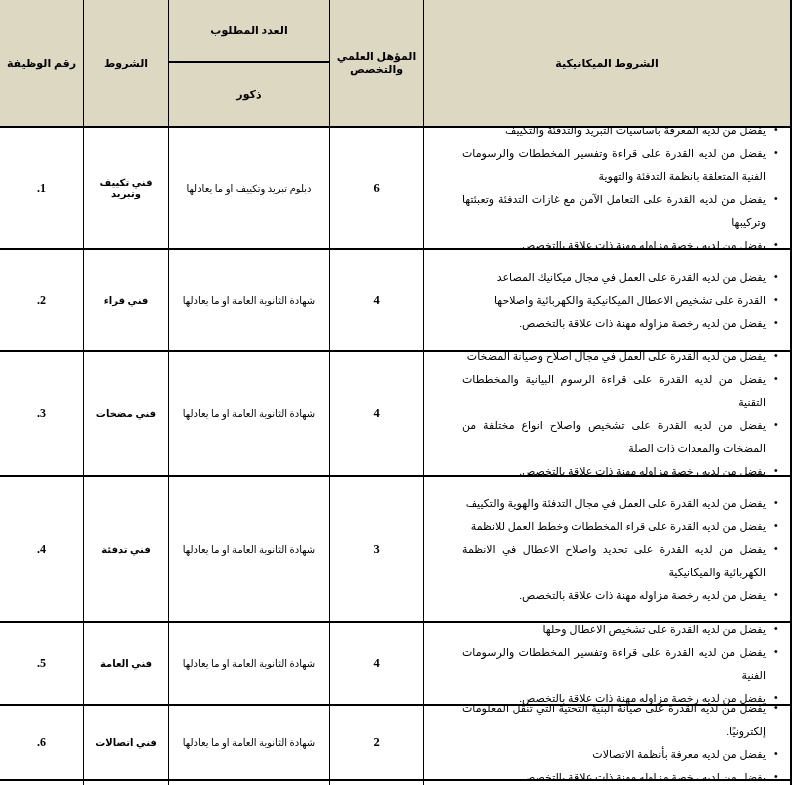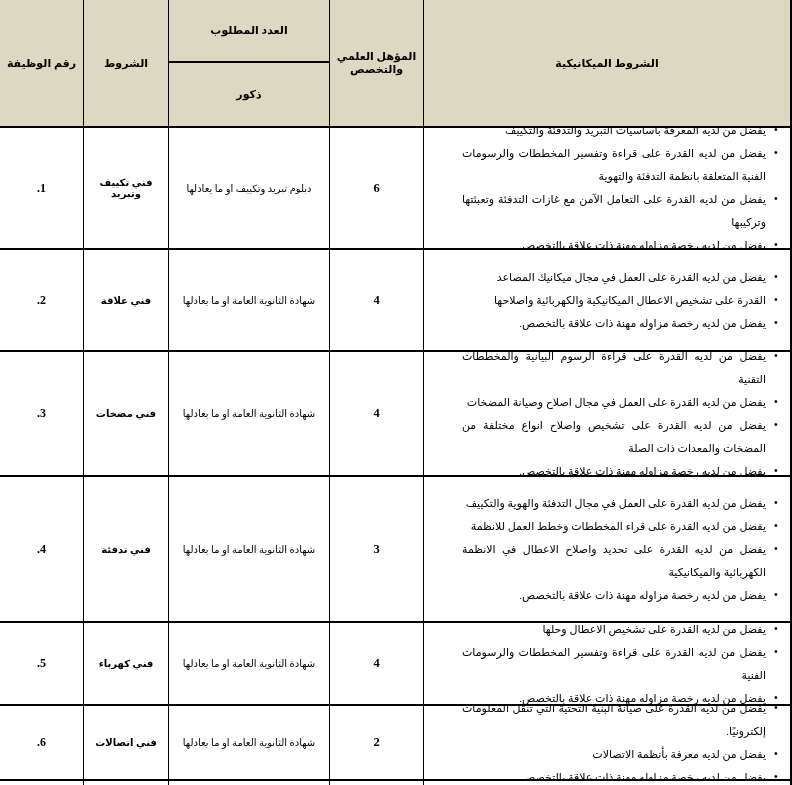--- a/index.html
+++ b/index.html
@@ -85,59 +85,59 @@
   <div class="cell cond-cell last-col">
     <ul>
       <li>يفضل من لديه المعرفة باساسيات التبريد والتدفئة والتكييف</li>
       <li>يفضل من لديه القدرة على قراءة وتفسير المخططات والرسومات الفنية المتعلقة بانظمة التدفئة والتهوية</li>
       <li>يفضل من لديه القدرة على التعامل الآمن مع غازات التدفئة وتعبئتها وتركيبها</li>
       <li>يفضل من لديه رخصة مزاوله مهنة ذات علاقة بالتخصص.</li>
     </ul>
   </div>
 
   <div class="cell num-cell">2.</div>
-  <div class="cell job-cell">فني علاقة</div>
+  <div class="cell job-cell">فني قراء</div>
   <div class="cell qual-cell">شهادة الثانوية العامة او ما يعادلها</div>
   <div class="cell cnt-cell">4</div>
   <div class="cell cond-cell last-col">
     <ul>
       <li>يفضل من لديه القدرة على العمل في مجال ميكانيك المصاعد</li>
       <li>القدرة على تشخيص الاعطال الميكانيكية والكهربائية واصلاحها</li>
       <li>يفضل من لديه رخصة مزاوله مهنة ذات علاقة بالتخصص.</li>
     </ul>
   </div>
 
   <div class="cell num-cell">3.</div>
   <div class="cell job-cell">فني مضخات</div>
   <div class="cell qual-cell">شهادة الثانوية العامة او ما يعادلها</div>
   <div class="cell cnt-cell">4</div>
   <div class="cell cond-cell last-col">
     <ul>
+      <li>يفضل من لديه القدرة على العمل في مجال اصلاح وصيانة المضخات</li>
       <li>يفضل من لديه القدرة على قراءة الرسوم البيانية والمخططات التقنية</li>
-      <li>يفضل من لديه القدرة على العمل في مجال اصلاح وصيانة المضخات</li>
       <li>يفضل من لديه القدرة على تشخيص واصلاح انواع مختلفة من المضخات والمعدات ذات الصلة</li>
       <li>يفضل من لديه رخصة مزاوله مهنة ذات علاقة بالتخصص.</li>
     </ul>
   </div>
 
   <div class="cell num-cell">4.</div>
   <div class="cell job-cell">فني تدفئة</div>
   <div class="cell qual-cell">شهادة الثانوية العامة او ما يعادلها</div>
   <div class="cell cnt-cell">3</div>
   <div class="cell cond-cell last-col">
     <ul>
       <li>يفضل من لديه القدرة على العمل في مجال التدفئة والهوية والتكييف</li>
       <li>يفضل من لديه القدرة على قراء المخططات وخطط العمل للانظمة</li>
       <li>يفضل من لديه القدرة على تحديد واصلاح الاعطال في الانظمة الكهربائية والميكانيكية</li>
       <li>يفضل من لديه رخصة مزاوله مهنة ذات علاقة بالتخصص.</li>
     </ul>
   </div>
 
   <div class="cell num-cell">5.</div>
-  <div class="cell job-cell">فني كهرباء</div>
+  <div class="cell job-cell">فني العامة</div>
   <div class="cell qual-cell">شهادة الثانوية العامة او ما يعادلها</div>
   <div class="cell cnt-cell">4</div>
   <div class="cell cond-cell last-col">
     <ul>
       <li>يفضل من لديه القدرة على تشخيص الاعطال وحلها</li>
       <li>يفضل من لديه القدرة على قراءة وتفسير المخططات والرسومات الفنية</li>
       <li>يفضل من لديه رخصة مزاوله مهنة ذات علاقة بالتخصص.</li>
     </ul>
   </div>
 

